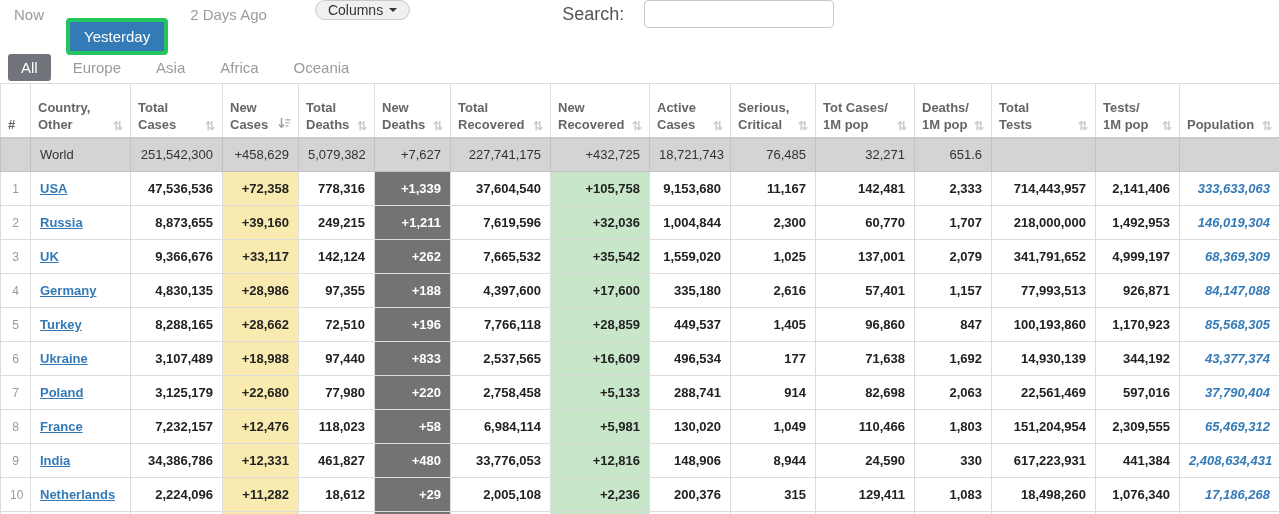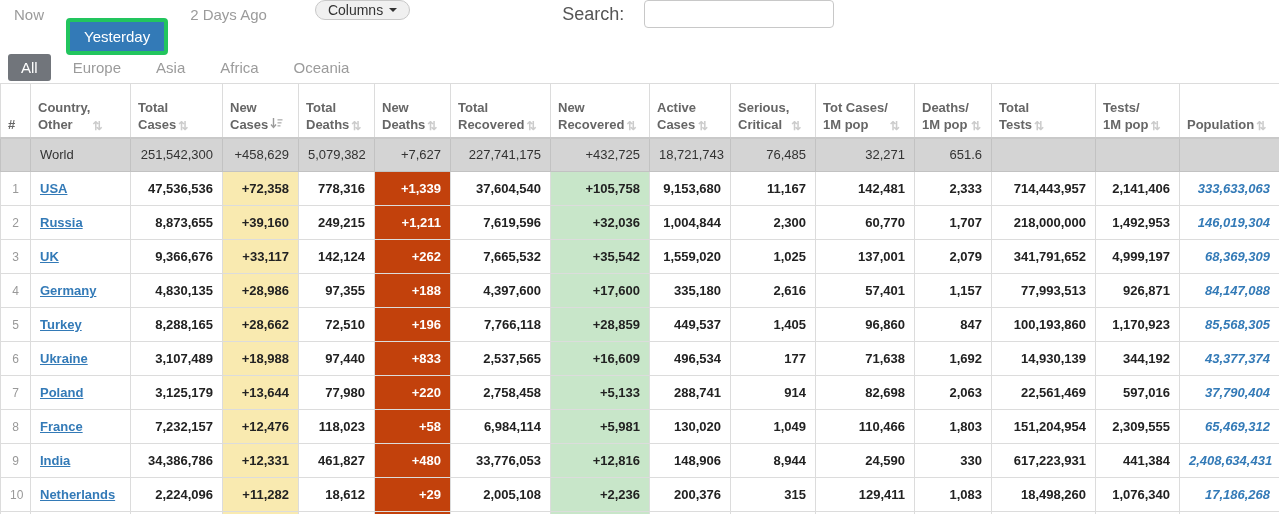--- a/index.html
+++ b/index.html
@@ -39,30 +39,30 @@
   .tab.active { background:#71757b; color:#fff; }
 
   
   table { border-collapse:collapse; table-layout:fixed; width:1279px; margin-top:2px; }
   th, td { border:1px solid #dcdcdc; overflow:hidden; white-space:nowrap; }
   thead th {
     height:54px; padding:4px 7px; vertical-align:bottom;
     font-size:13px; font-weight:bold; color:#666; text-align:left;
     border-bottom:2px solid #c9c9c9; cursor:pointer; background:#fff;
   }
-  .th-inner { display:flex; justify-content:flex-start; align-items:flex-end; }
+  .th-inner { display:flex; justify-content:space-between; align-items:flex-end; }
   .th-lines span { display:block; line-height:17px; }
   .sort-icon { color:#ccc; font-size:12px; margin-left:2px; flex:0 0 auto; }
 
   tbody td { height:34px; padding:4px 9px; font-size:13px; font-weight:bold; color:#222; text-align:right; }
   td[data-col="rank"] { text-align:center; color:#999; font-weight:normal; font-size:12px; }
   td[data-col="country"] { text-align:left; }
   td[data-col="country"] a { color:#337ab7; text-decoration:underline; font-weight:bold; cursor:pointer; }
   td[data-col="new_cases"]      { background:#f9eab0; }
-  td[data-col="new_deaths"]     { background:#c2410c; color:#fff; }
+  td[data-col="new_deaths"]     { background:#737373; color:#fff; }
   td[data-col="new_recovered"]  { background:#c8e6c9; }
   td[data-col="population"]     { color:#337ab7; cursor:pointer;font-style:italic; }
 
   tr.world-row td { background:#d4d4d4 !important; color:#333 !important; font-weight:normal !important; border-color:#c2c2c2; }
   tr.partial-row td { height:8px; padding:0; border-bottom:none; }
 </style>
 </head>
 <body>
 
 <div class="toolbar">
@@ -364,21 +364,21 @@
         <td data-col="tot_cases_1m">71,638</td>
         <td data-col="deaths_1m">1,692</td>
         <td data-col="total_tests">14,930,139</td>
         <td data-col="tests_1m">344,192</td>
         <td data-col="population">43,377,374</td>
       </tr>
       <tr class="data-row">
         <td data-col="rank">7</td>
         <td data-col="country"><a>Poland</a></td>
         <td data-col="total_cases">3,125,179</td>
-        <td data-col="new_cases">+13,644</td>
+        <td data-col="new_cases">+22,680</td>
         <td data-col="total_deaths">77,980</td>
         <td data-col="new_deaths">+220</td>
         <td data-col="total_recovered">2,758,458</td>
         <td data-col="new_recovered">+5,133</td>
         <td data-col="active_cases">288,741</td>
         <td data-col="serious_critical">914</td>
         <td data-col="tot_cases_1m">82,698</td>
         <td data-col="deaths_1m">2,063</td>
         <td data-col="total_tests">22,561,469</td>
         <td data-col="tests_1m">597,016</td>

